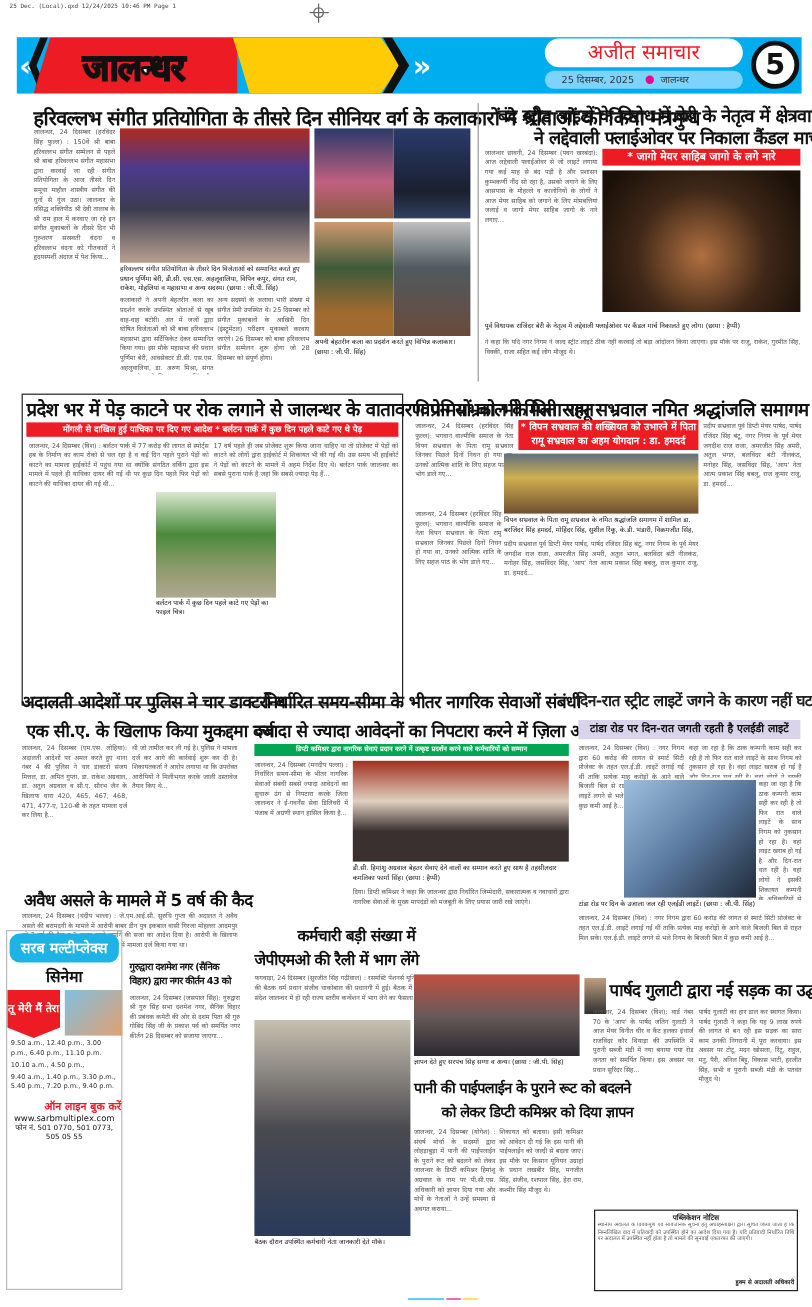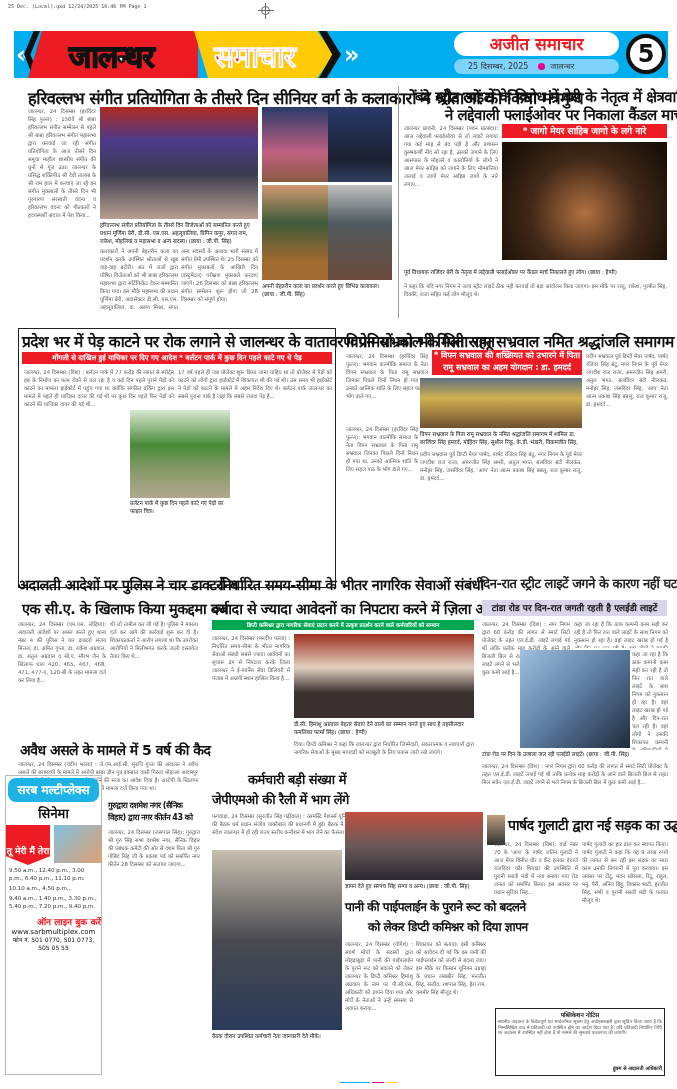--- a/index.html
+++ b/index.html
@@ -10,37 +10,37 @@
 .crosshair:after{content:"";position:absolute;left:7px;top:0;width:1px;height:16px;background:#666}
 .crosshair .c{position:absolute;left:3px;top:3px;width:9px;height:9px;border:1px solid #666;border-radius:50%}
 .masthead{position:absolute;left:14px;top:31px;width:654px;height:47px;background:#00aeef;overflow:hidden}
 .mh-red{position:absolute;left:14px;top:0;width:170px;height:47px;background:#ed1c24;clip-path:polygon(14px 0,100% 0,100% 100%,0 100%)}
 .mh-yellow{position:absolute;left:180px;top:0;width:140px;height:47px;background:#ffcb05;clip-path:polygon(0 0,88% 0,100% 50%,88% 100%,14px 100%)}
 .mh-black{position:absolute;left:10px;top:0;width:16px;height:47px;background:#111;clip-path:polygon(60% 0,100% 0,40% 50%,100% 100%,60% 100%,0 50%)}
 .mh-black2{position:absolute;left:305px;top:0;width:22px;height:47px;background:#111;clip-path:polygon(0 0,35% 0,100% 50%,35% 100%,0 100%,60% 50%)}
 .mh-title1{position:absolute;left:55px;top:4px;font-family:"DejaVu Sans",sans-serif;font-weight:bold;font-size:30px;color:#fff;-webkit-text-stroke:1.5px #111;letter-spacing:-1px}
 .mh-title2{position:absolute;left:200px;top:4px;font-weight:bold;font-size:30px;color:#ed1c24;-webkit-text-stroke:1px #fff;letter-spacing:-1px}
 .mh-chev{position:absolute;top:10px;font-size:24px;color:#fff;font-weight:bold}
-.mh-brand{position:absolute;left:440px;top:1px;width:165px;height:24px;background:#fff;border-radius:12px;text-align:center;font-size:17px;font-weight:bold;color:#ed1c24;line-height:24px}
+.mh-brand{position:absolute;left:440px;top:1px;width:165px;height:24px;background:#fff;border-radius:12px;text-align:center;font-size:17px;font-weight:normal;color:#ed1c24;line-height:24px}
 .mh-datebar{position:absolute;left:440px;top:28px;width:165px;height:15px;background:#7dd3fc;border-radius:8px;font-size:8px;line-height:15px;padding-left:14px;color:#333}
 .mh-datebar .dot{display:inline-block;width:7px;height:7px;border-radius:50%;background:#ec008c;margin:0 5px 0 10px;vertical-align:middle}
 .mh-page{position:absolute;left:612px;top:3px;width:40px;height:40px;border-radius:50%;background:#fff;border:4px solid #111;font-size:24px;font-weight:bold;text-align:center;line-height:32px;color:#111}
 .hl{position:absolute;font-weight:bold;color:#111;letter-spacing:-0.5px;white-space:nowrap}
 .txt{position:absolute;font-size:5.3px;line-height:8px;color:#555;text-align:justify;overflow:hidden}
 .photo{position:absolute;overflow:hidden}
 .cap{position:absolute;font-size:5.5px;line-height:8px;color:#111;overflow:hidden}
 .redbar{position:absolute;background:#ed1c24;color:#fff;font-weight:bold;text-align:center;white-space:nowrap;overflow:hidden}
 .box{position:absolute;border:1.5px solid #222}
 .vrule{position:absolute;width:1px;background:#999}
 .hrule{position:absolute;height:1px;background:#222}
 .cinema{position:absolute;left:5px;top:775px;width:97px;height:300px;border:1px solid #bbb}
 .cin-head{background:#1db3e6;color:#fff;text-align:center;font-weight:bold;font-size:12px;height:24px;line-height:24px;border-radius:8px;margin:2px}
 .cin-sub{text-align:center;font-weight:bold;font-size:13px;color:#111}
 .movie{position:relative;height:40px;margin-top:3px}
-.movie .tag{position:absolute;left:0;top:0;width:44px;height:40px;background:#ed1c24;color:#fff;font-weight:bold;font-size:9px;text-align:center;padding-top:19px;clip-path:polygon(0 0,100% 0,100% 78%,50% 100%,0 78%)}
+.movie .tag{position:absolute;left:0;top:0;width:44px;height:40px;background:#ed1c24;color:#fff;font-weight:bold;font-size:9px;text-align:center;padding-top:8px;clip-path:polygon(0 0,100% 0,100% 78%,50% 100%,0 78%)}
 .movie .poster{position:absolute;left:48px;top:0;width:48px;height:38px}
 .showtime{font-size:5.5px;color:#333;padding:1px 3px;line-height:8px}
 .book{color:#ed1c24;font-weight:bold;font-size:9px;text-align:right;margin-top:4px}
 .web{font-size:7px;text-align:center;color:#111}
 .notice{position:absolute;left:495px;top:1008px;width:170px;height:68px;border:1px solid #222;padding:2px}
 .notice .head{font-size:6px;font-weight:bold;text-align:center}
 </style>
 </head>
 <body>
 
@@ -49,21 +49,20 @@
     <div class="c"></div>
   </div>
 
 <div class="masthead">
   <span class="mh-chev" style="left:2px">«</span>
   <div class="mh-black"></div>
   <div class="mh-red"></div>
   <div class="mh-yellow"></div>
   <div class="mh-black2"></div>
   <span class="mh-title1">जालन्धर</span>
-  <span class="mh-title2">समाचार</span>
   <span class="mh-chev" style="left:330px">»</span>
   <div class="mh-brand">अजीत समाचार</div>
   <div class="mh-datebar">
     <span>25 दिसम्बर, 2025</span><span class="dot"></span><span>जालन्धर</span>
   </div>
   <div class="mh-page">5</div>
 </div>
 
 <div class="hl" style="left:28px;top:86px;font-size:16.5px">हरिवल्लभ संगीत प्रतियोगिता के तीसरे दिन सीनियर वर्ग के कलाकारों ने श्रोताओं को किया मंत्रमुग्ध</div>
 <div class="txt" style="left:28px;top:107px;width:68px;height:205px">जालन्धर, 24 दिसम्बर (हरविंदर सिंह फुल्ल) : 150वें श्री बाबा हरिवल्लभ संगीत सम्मेलन से पहले श्री बाबा हरिवल्लभ संगीत महासभा द्वारा करवाई जा रही संगीत प्रतियोगिता के आज तीसरे दिन समूचा माहौल शास्त्रीय संगीत की धुनों से गूंज उठा। जालन्धर के प्रसिद्ध शक्तिपीठ श्री देवी तालाब के श्री राम हाल में करवाए जा रहे इन संगीत मुकाबलों के तीसरे दिन भी गुरुशरण सरस्वती वंदना व हरिवल्लभ वंदना को गीतकारों ने हृदयस्पर्शी अंदाज में पेश किया...</div>

